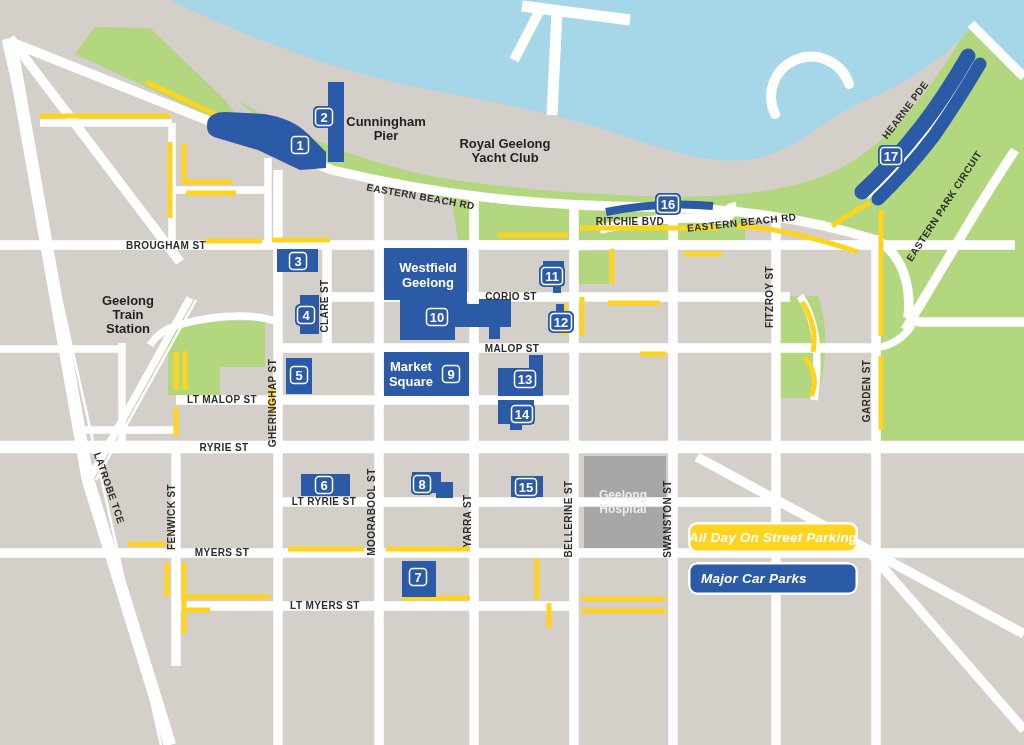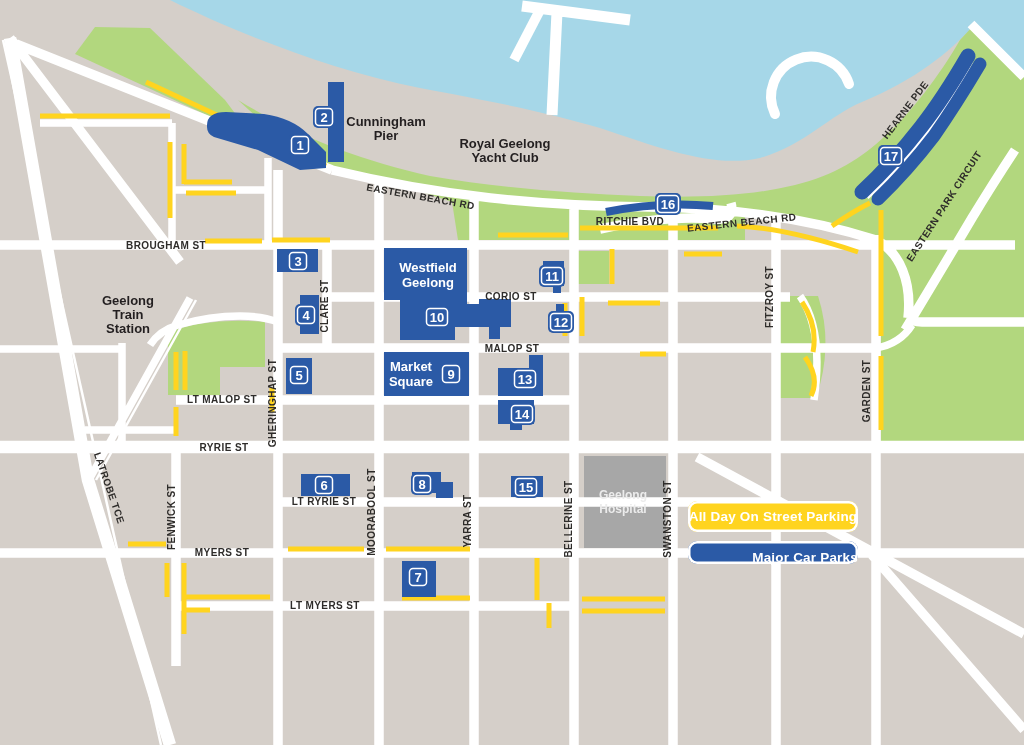--- a/index.html
+++ b/index.html
@@ -6,25 +6,25 @@
   #stage{position:relative;width:1024px;height:745px;overflow:hidden;
          font-family:"Liberation Sans","DejaVu Sans",sans-serif;background:#D5CFC9;}
   #map-svg{position:absolute;left:0;top:0;}
   .st-label{font-size:10px;font-weight:bold;fill:#2E2C2A;letter-spacing:.4px;text-anchor:middle;}
   .plc{font-size:13px;font-weight:bold;fill:#231F20;text-anchor:middle;}
   .plc-white{fill:#FFFFFF;}
   .plc-gray{fill:#ECECEC;font-size:12px;}
   .bdg{fill:#2B5AA6;}
   .bdg-ring{fill:none;stroke:#FFFFFF;stroke-width:1.5;}
   .bdg-num{fill:#FFFFFF;font-size:13px;font-weight:bold;text-anchor:middle;}
-  .legend{position:absolute;left:688px;top:501px;width:170px;z-index:5;}
+  .legend{position:absolute;left:688px;top:522px;width:170px;z-index:5;font-style:italic;}
   .pill{border-radius:9px;box-shadow:inset 0 0 0 2.5px #FFFFFF;
         color:#fff;font-weight:bold;font-size:13.5px;letter-spacing:.2px;}
   .pill-yellow{background:#FFD41F;height:31px;line-height:31px;text-align:center;}
-  .pill-blue{background:#2B5AA6;height:23px;line-height:33px;text-align:right;
+  .pill-blue{background:#2B5AA6;height:33px;line-height:33px;text-align:left;
              padding-left:13px;margin-top:9px;width:157px;}
 </style>
 </head>
 <body>
 
 <div id="stage">
 <svg id="map-svg" width="1024" height="745" viewBox="0 0 1024 745">
 
   <rect x="0" y="0" width="1024" height="745" fill="#D5CFC9"></rect>
 

